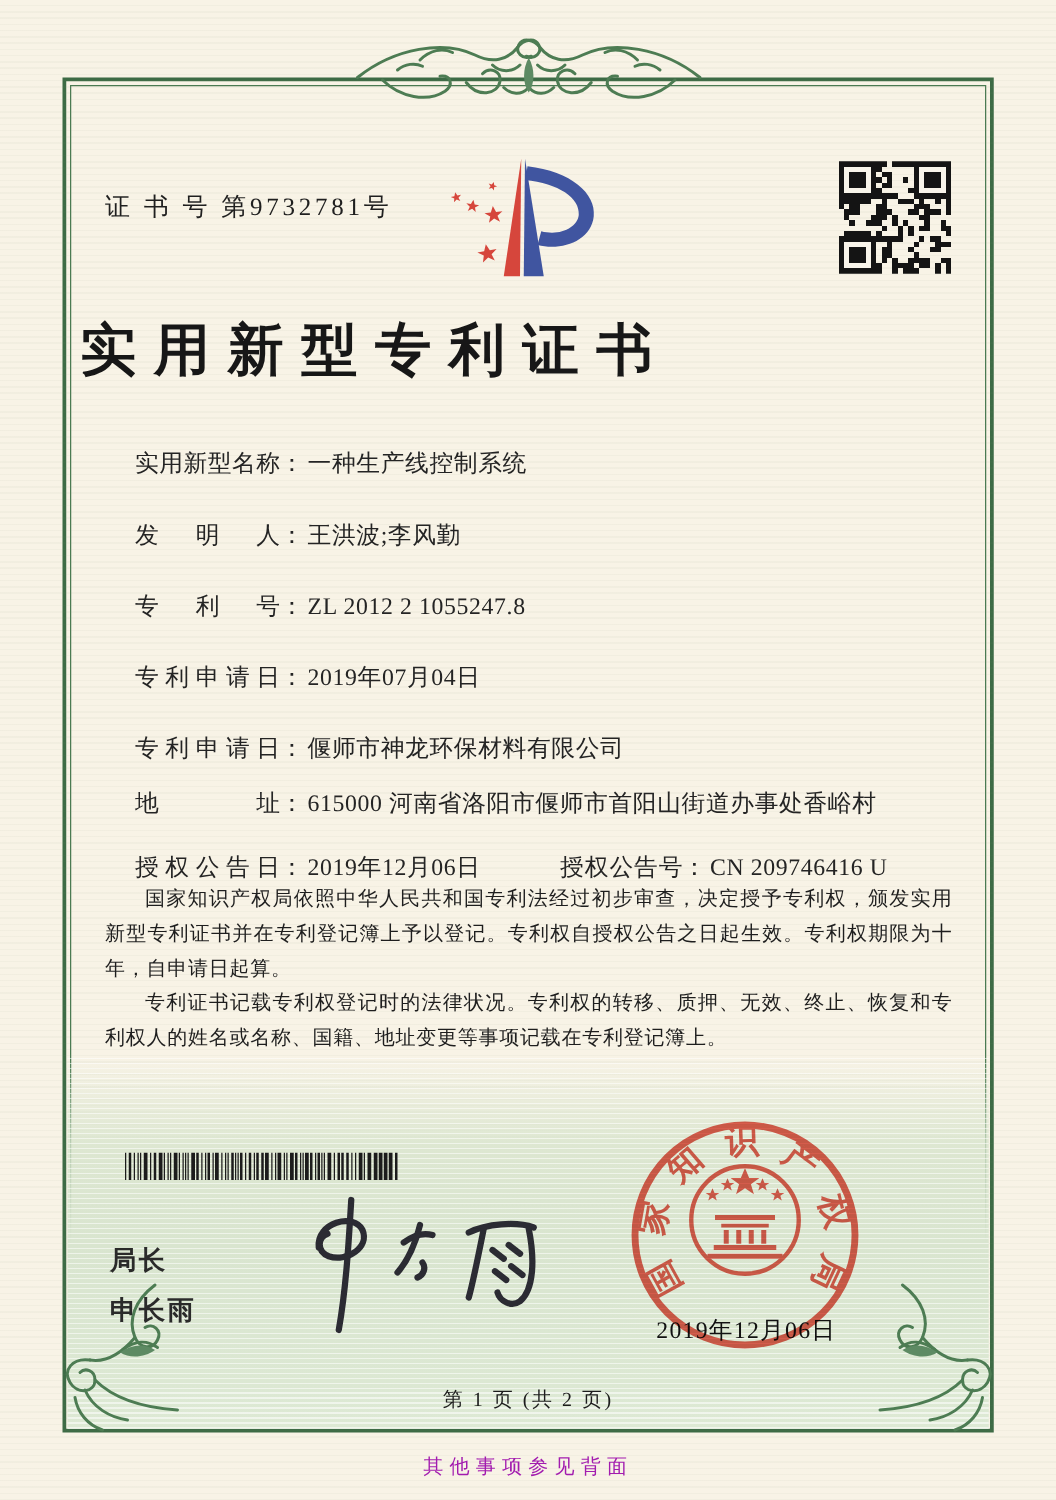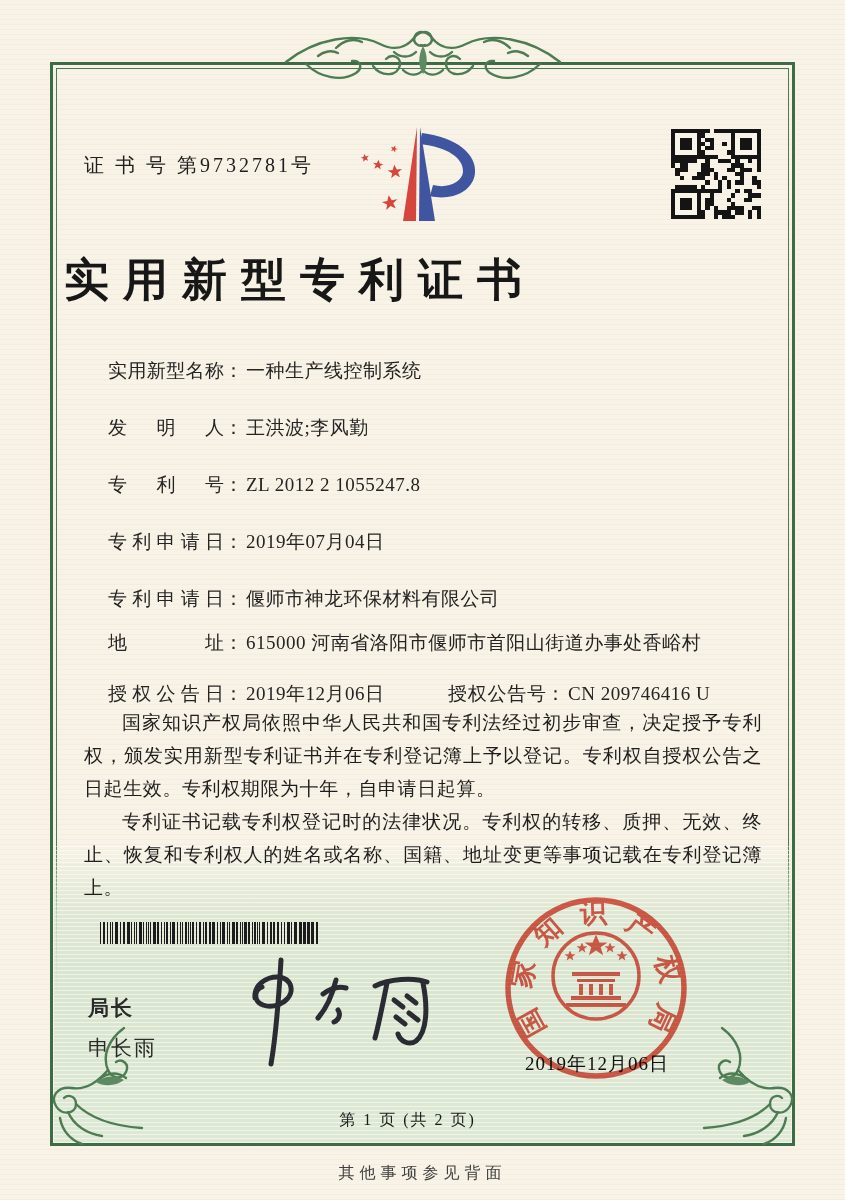--- a/index.html
+++ b/index.html
@@ -52,44 +52,44 @@
     display:inline-block;width:116px;vertical-align:bottom;
     text-align:justify;text-align-last:justify;margin-left:24px;
   }
   .fcolon{display:inline-block;width:22px;}
   .fvalue{letter-spacing:.5px;}
   .pair2{position:absolute;left:340px;top:0;white-space:nowrap;}
   .pair2 .flabel{width:98px;}
   
   .body-text{
     position:absolute;left:84px;top:706px;width:678px;
-    font-size:19px;line-height:1.74;text-align:justify;letter-spacing:.6px;color:#1e1e1e;
+    font-size:16px;line-height:1.74;text-align:justify;letter-spacing:.6px;color:#1e1e1e;
   }
   .body-text p{margin:0;text-indent:2em;}
   
   .barcode{position:absolute;left:100px;top:922px;width:222px;height:22px;}
   .director{
     position:absolute;left:88px;font-size:21px;letter-spacing:2px;
     font-family:"Liberation Sans","DejaVu Sans",sans-serif;color:#2a2a2a;
   }
   .director.t1{top:994px;font-weight:bold;}
-  .director.t2{top:1034px;}
+  .director.t2{top:1034px;font-weight:bold;}
   .signature{position:absolute;left:225px;top:938px;width:230px;height:138px;}
   .seal{position:absolute;left:500px;top:892px;width:192px;height:192px;mix-blend-mode:multiply;}
   .seal-date{
     position:absolute;left:507px;top:1051px;width:180px;text-align:center;
     font-size:19px;letter-spacing:1px;color:#111;
   }
   .page-info{
-    position:absolute;left:35px;top:1110px;width:745px;text-align:center;
+    position:absolute;left:50px;top:1110px;width:745px;text-align:center;
     font-size:16px;letter-spacing:2px;color:#1c1c1c;
   }
   .back-note{
     position:absolute;left:0;top:1163px;width:845px;text-align:center;
-    font-size:16px;letter-spacing:5px;color:#404040;
+    font-size:16px;letter-spacing:5px;color:#a21caf;
   }
   
   .top-ornament{position:absolute;left:278px;top:18px;width:290px;height:86px;}
   .corner{position:absolute;width:110px;height:130px;}
   .corner.bl{left:38px;top:1022px;}
   .corner.br{left:698px;top:1022px;transform:scaleX(-1);}
   svg{display:block;}
 </style>
 </head>
 <body>

